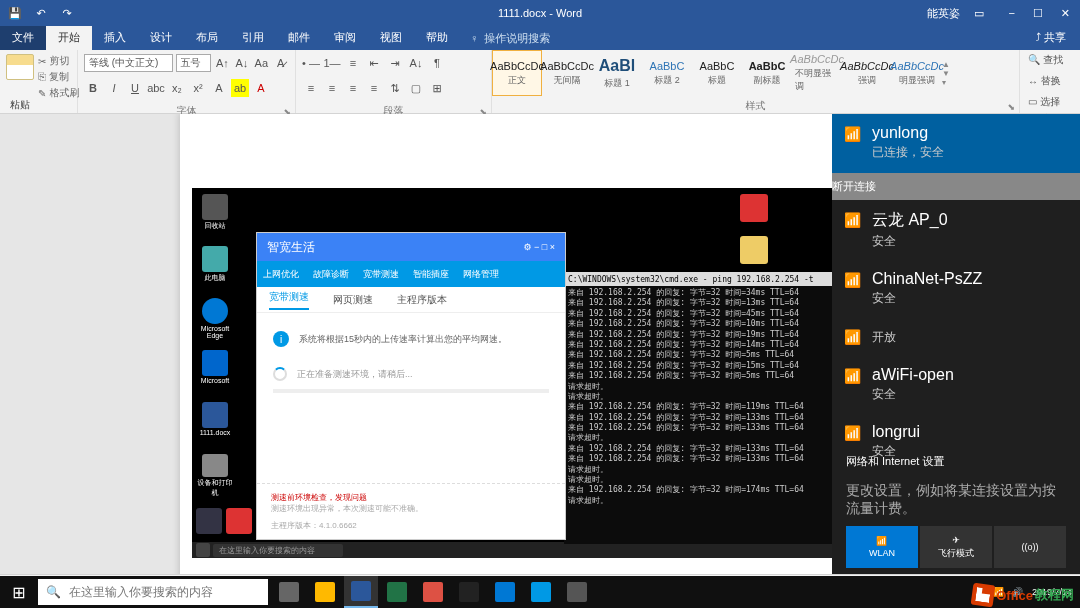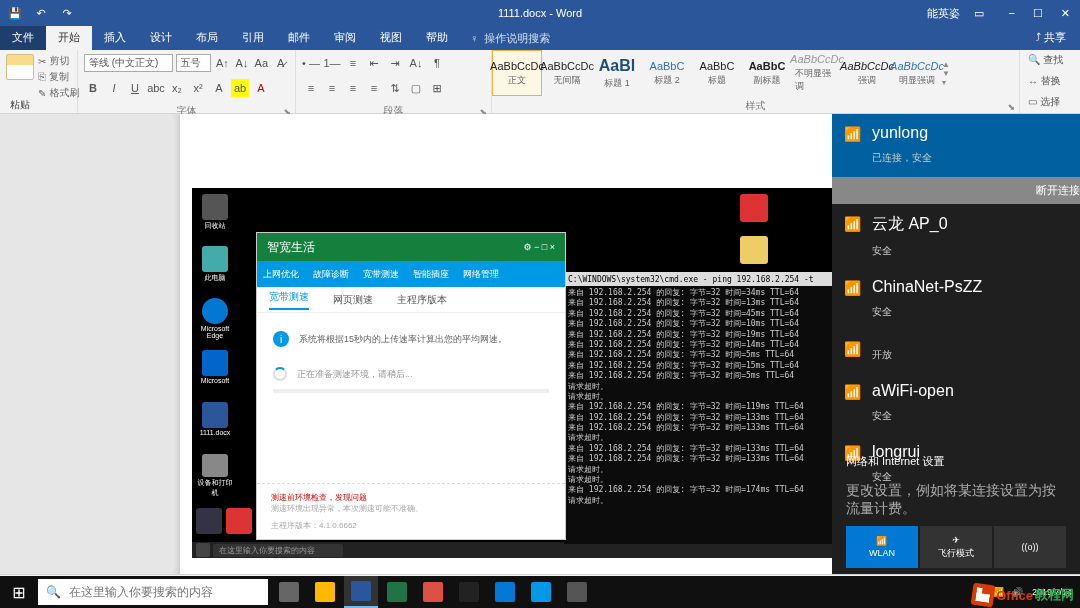--- a/index.html
+++ b/index.html
@@ -52,21 +52,21 @@
     
     .inner-screenshot { position: absolute; top: 60px; left: 4px; right: 4px; height: 370px; display: flex; }
     .desktop-left { width: 64px; background: #000; display: flex; flex-direction: column; gap: 10px; padding: 6px 4px; }
     .desk-icon { width: 38px; height: 44px; display: flex; flex-direction: column; align-items: center; gap: 1px; color: #fff; font-size: 7px; text-align: center; }
     .desk-icon .ico-box { width: 26px; height: 26px; background: #2d5a9e; border-radius: 3px; }
     .desk-icon.word .ico-box { background: #2b579a; }
     .desk-icon.bin .ico-box { background: #555; }
     .desk-icon.edge .ico-box { background: #0078d4; border-radius: 50%; }
     
     .speedtest-window { position: absolute; left: 64px; top: 44px; width: 310px; background: #fff; border: 1px solid #ccc; z-index: 5; }
-    .speedtest-title { height: 28px; background: #15803d; color: #fff; display: flex; align-items: center; padding: 0 10px; font-size: 12px; justify-content: space-between; }
+    .speedtest-title { height: 28px; background: #3b82f6; color: #fff; display: flex; align-items: center; padding: 0 10px; font-size: 12px; justify-content: space-between; }
     .speedtest-toolbar { height: 26px; background: #0099e5; display: flex; align-items: center; padding: 0 6px; gap: 14px; color: #fff; font-size: 9px; }
     .speedtest-tabs { height: 26px; display: flex; align-items: center; padding: 0 12px; gap: 24px; font-size: 10px; color: #555; border-bottom: 1px solid #eee; }
     .speedtest-tab.active { color: #0099e5; border-bottom: 2px solid #0099e5; padding-bottom: 4px; }
     .speedtest-body { padding: 18px 16px; min-height: 170px; font-size: 9px; color: #666; }
     .info-row { display: flex; align-items: center; gap: 10px; margin-bottom: 20px; }
     .info-icon { width: 16px; height: 16px; background: #0099e5; border-radius: 50%; color: #fff; display: flex; align-items: center; justify-content: center; font-size: 10px; }
     .loading-row { display: flex; align-items: center; gap: 10px; color: #999; }
     .spinner { width: 14px; height: 14px; border: 2px solid #ddd; border-top-color: #0099e5; border-radius: 50%; }
     .progress-bar { margin-top: 8px; height: 4px; background: #eee; width: 100%; }
     .speedtest-footer { padding: 8px 14px; font-size: 8px; color: #aaa; border-top: 1px dashed #ddd; }
@@ -83,23 +83,23 @@
     .inner-taskbar { position: absolute; left: 0; bottom: 0; right: 0; height: 16px; background: #222; display: flex; align-items: center; gap: 3px; padding: 0 4px; }
     .tb-search { background: #333; color: #999; font-size: 8px; padding: 1px 6px; border-radius: 2px; width: 130px; }
     .tb-ico { width: 14px; height: 14px; background: #444; border-radius: 2px; }
 
     
     .wifi-panel { position: absolute; right: 0; top: 0; width: 248px; bottom: 0; background: #1f1f1f; color: #fff; font-size: 11px; z-index: 10; }
     .wifi-item { padding: 10px 16px 10px 40px; position: relative; }
     .wifi-item.connected { background: #0060a0; padding-bottom: 0; }
     .wifi-icon { position: absolute; left: 12px; top: 12px; font-size: 14px; }
     .wifi-name { font-size: 16px; }
-    .wifi-status { font-size: 10px; color: #ccc; margin-top: 9px; }
+    .wifi-status { font-size: 12px; color: #ccc; margin-top: 2px; }
     .wifi-props { font-size: 10px; color: #cfe0f1; margin-top: 12px; }
-    .disconnect-btn { background: #888; color: #fff; text-align: right; padding: 6px 0; font-size: 11px; margin: 12px -16px 0 -40px; }
+    .disconnect-btn { background: #888; color: #fff; text-align: left; padding: 6px 0; font-size: 11px; margin: 12px -16px 0 -40px; }
     .wifi-footer { position: absolute; bottom: 0; left: 0; right: 0; padding: 10px 14px 6px; font-size: 10px; }
     .wifi-footer-title { font-size: 11px; }
     .wifi-footer-sub { font-size: 14px; color: #aaa; margin-top: 13px; }
     .wifi-tiles { display: flex; margin-top: 8px; gap: 2px; }
     .wifi-tile { flex: 1; background: #0078d4; height: 42px; display: flex; flex-direction: column; align-items: center; justify-content: center; font-size: 9px; gap: 2px; }
     .wifi-tile.off { background: #333; }
 
     
     .statusbar { position: absolute; bottom: 16px; left: 0; right: 0; height: 18px; background: #f3f3f3; border-top: 1px solid #d4d4d4; display: flex; align-items: center; padding: 0 10px; font-size: 10px; color: #555; gap: 14px; }
 

